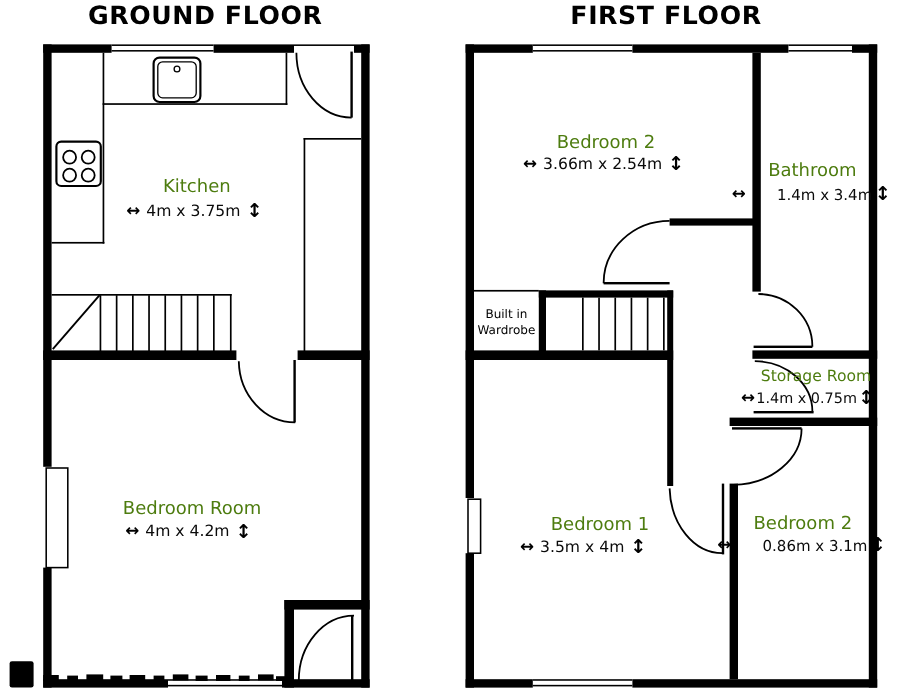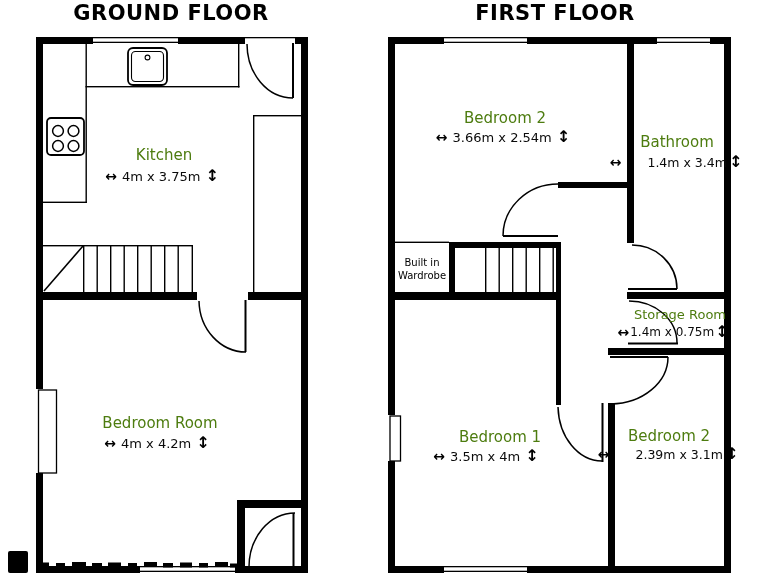--- a/index.html
+++ b/index.html
@@ -263,19 +263,19 @@
     <span class="arrow h">↔</span>
     <span class="dims-text">3.5m x 4m</span>
     <span class="arrow v">↕</span>
   </div>
 
   <div class="room-label" style="left:669px;top:436px;">
     <div class="room-name">Bedroom 2</div>
   </div>
   <div class="room-dims" style="left:668px;top:454px;gap:2px;">
     <span class="arrow h">↔</span>
-    <span class="dims-text md">2.39m x 3.1m</span>
+    <span class="dims-text md">0.86m x 3.1m</span>
     <span class="arrow v">↕</span>
   </div>
 
   <div class="wardrobe-label" style="left:422px;top:269px;">Built in Wardrobe</div>
 
 </div>
 
 </body></html>

